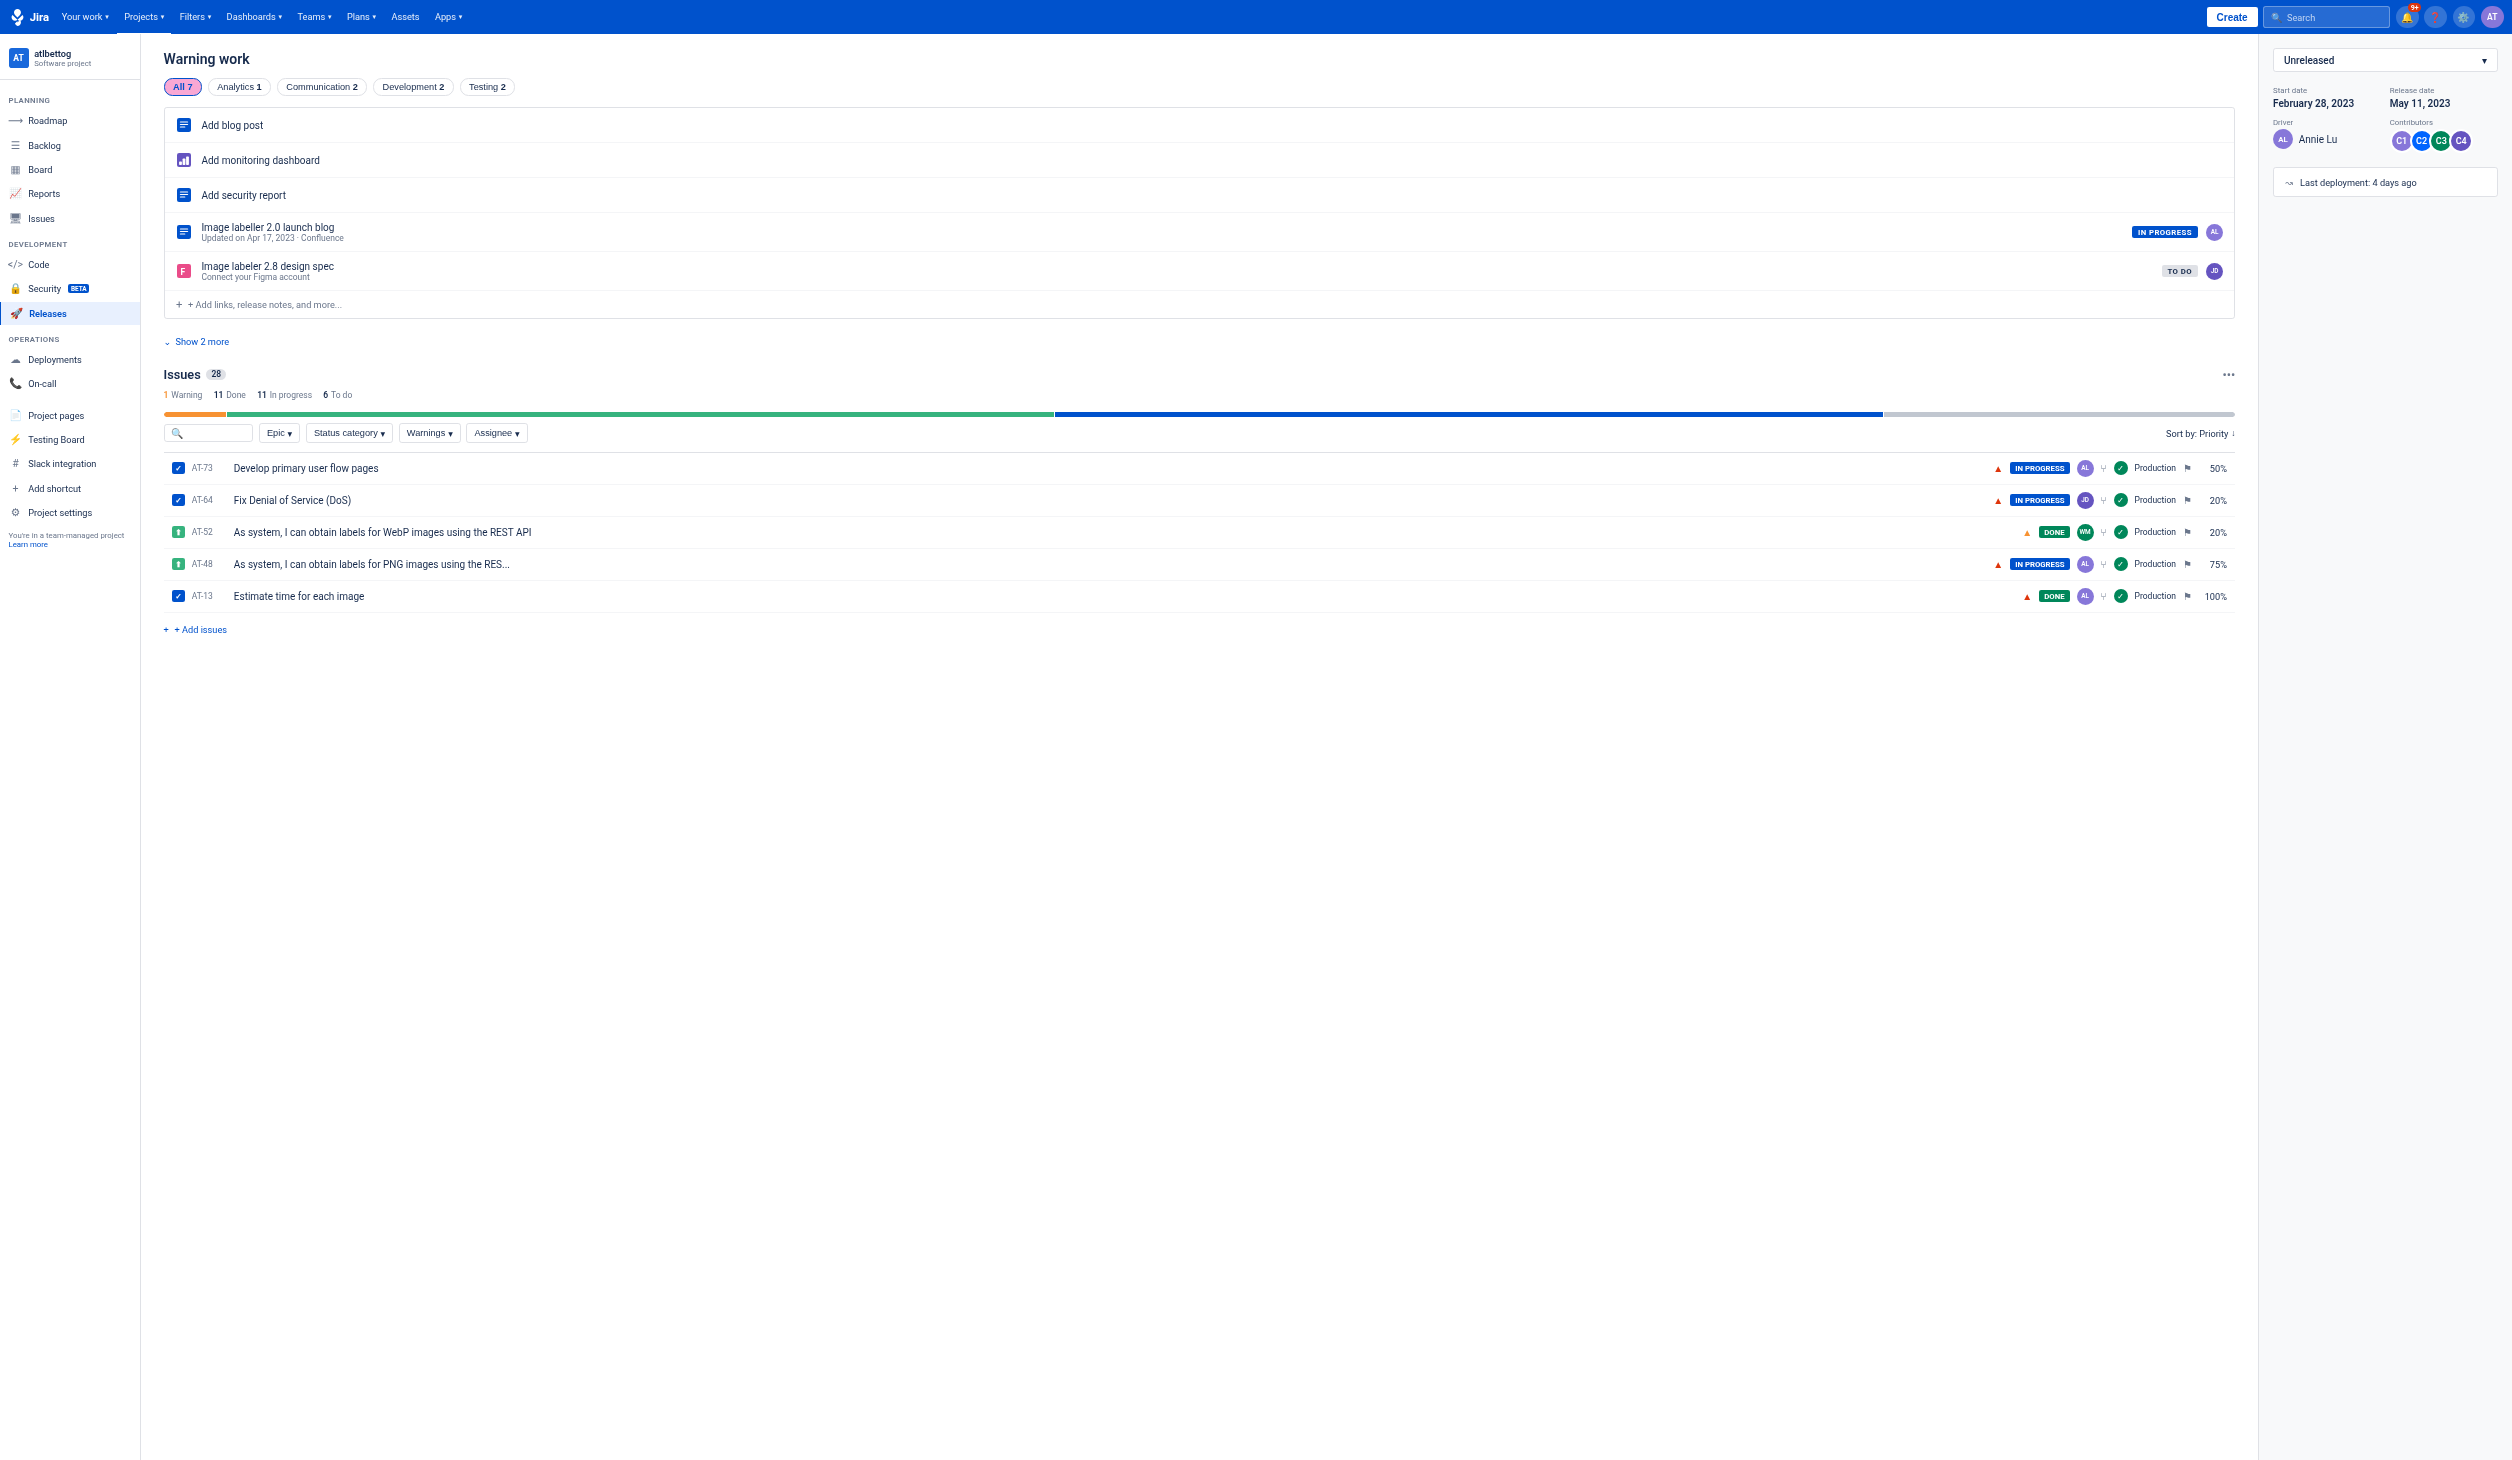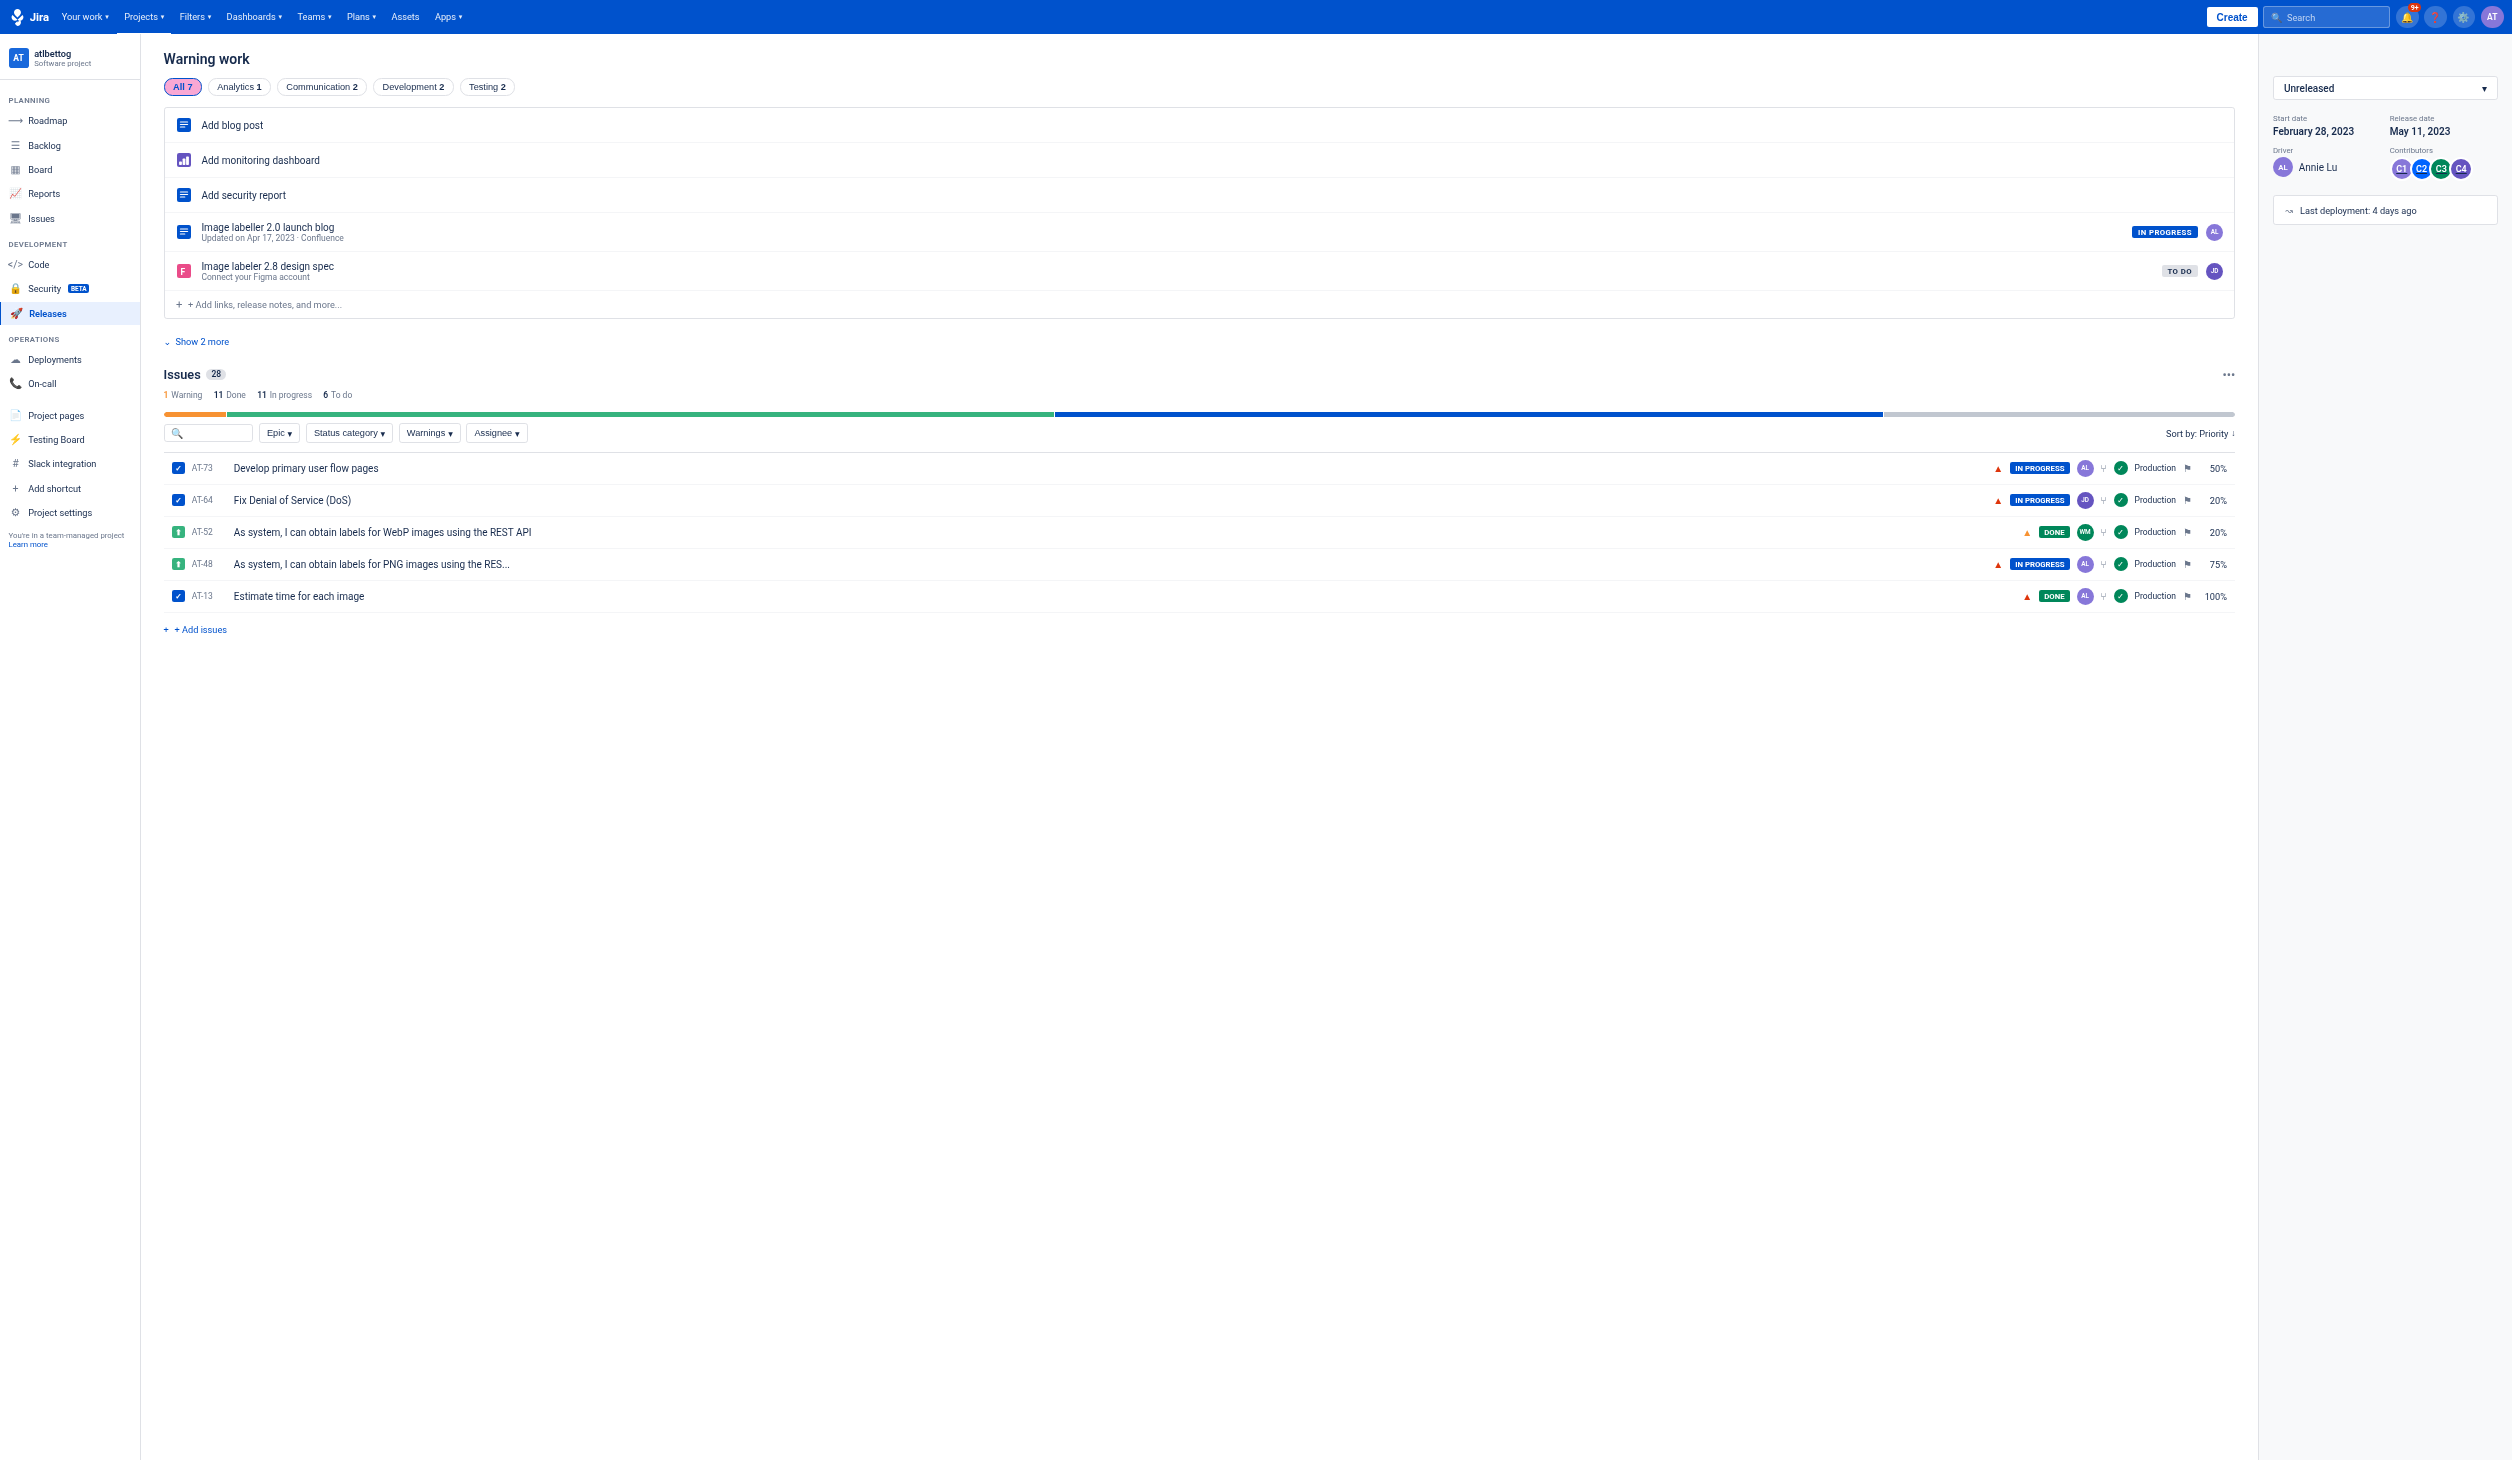--- a/index.html
+++ b/index.html
@@ -162,26 +162,26 @@
     .check-icon { width: 14px; height: 14px; border-radius: 50%; background: #00875a; display: flex; align-items: center; justify-content: center; color: #fff; font-size: 7.8px; flex-shrink: 0; }
     .prod-label { font-size: 8.5px; color: #172b4d; }
     .progress-pct { font-size: 9.2px; color: #172b4d; min-width: 28px; text-align: right; }
     .flag-icon { font-size: 10px; color: #6b778c; }
 
     
     .right-panel { width: 254px; min-width: 254px; background: #f8f9fa; border-left: 0.7px solid #dfe1e6; padding: 14px; overflow-y: auto; }
     .release-selector {
       display: flex; align-items: center; justify-content: space-between;
       border: 0.7px solid #dfe1e6; border-radius: 2.8px; padding: 5.7px 10px;
-      background: #fff; cursor: pointer; font-size: 10px; font-weight: 500; margin-bottom: 14px; margin-top: 28px;
+      background: #fff; cursor: pointer; font-size: 10px; font-weight: 500; margin-bottom: 14px;
     }
     .release-meta { display: grid; grid-template-columns: 1fr 1fr; gap: 8.5px; margin-bottom: 14px; }
     .meta-item label { font-size: 7.8px; color: #6b778c; display: block; margin-bottom: 2.8px; }
     .meta-item .meta-value { font-size: 10px; font-weight: 600; color: #172b4d; }
-    .contributors-row { display: flex; gap: -2.8px; text-decoration: underline; }
+    .contributors-row { display: flex; gap: -2.8px; }
     .contrib-avatar {
       width: 24px; height: 24px; border-radius: 50%; border: 2px solid #fff;
       margin-left: -4px; first-child { margin-left: 0; }
       display: flex; align-items: center; justify-content: center; color: #fff; font-size: 9px; font-weight: 600;
     }
     .contrib-avatar:first-child { margin-left: 0; }
     .driver-avatar {
       width: 20px; height: 20px; border-radius: 50%; background: #8777d9;
       display: flex; align-items: center; justify-content: center; color: #fff; font-size: 7.8px; font-weight: 600;
     }

